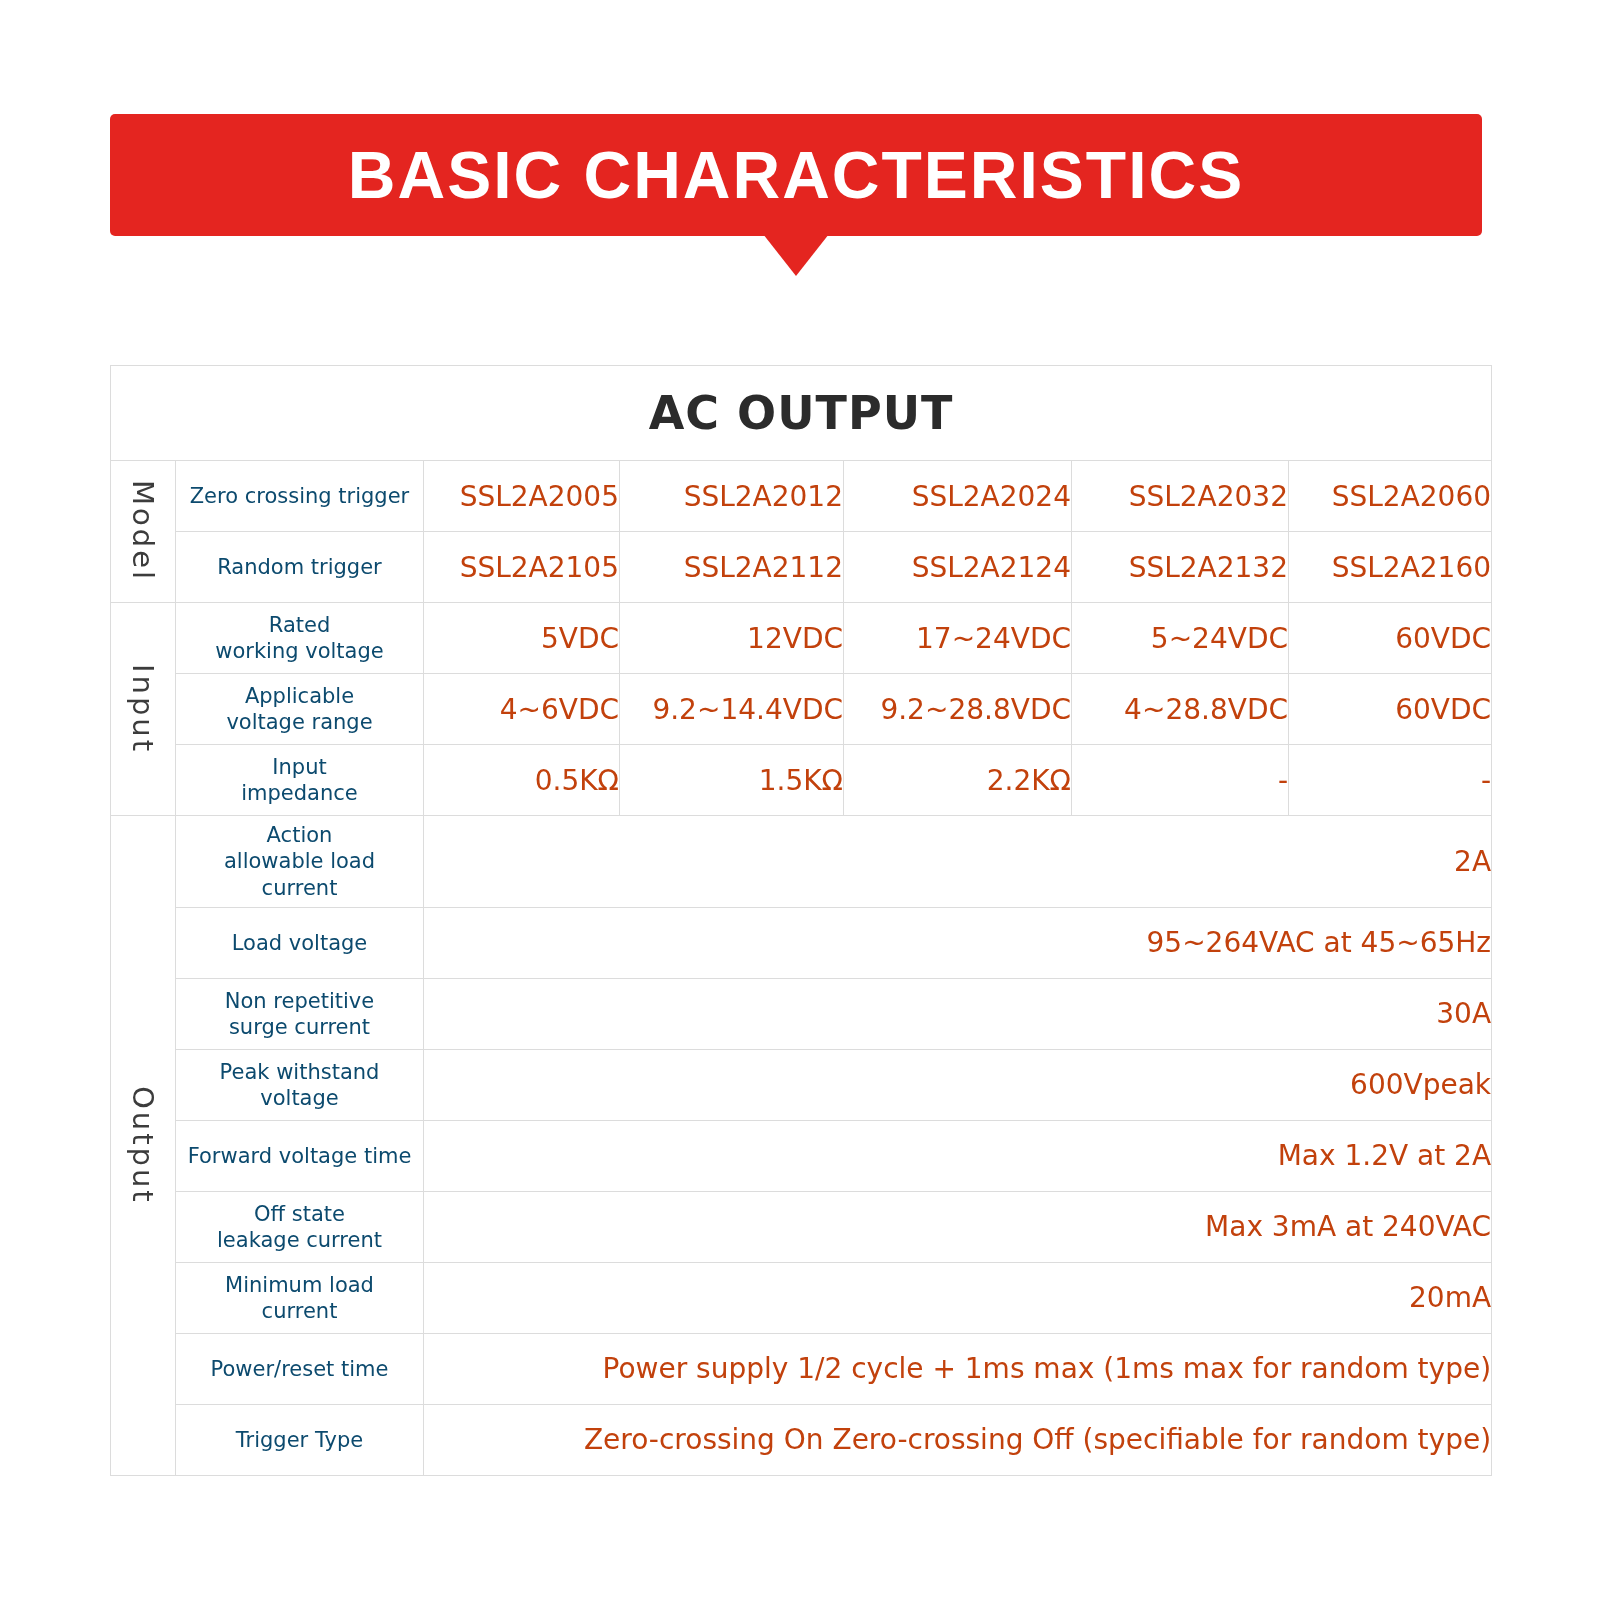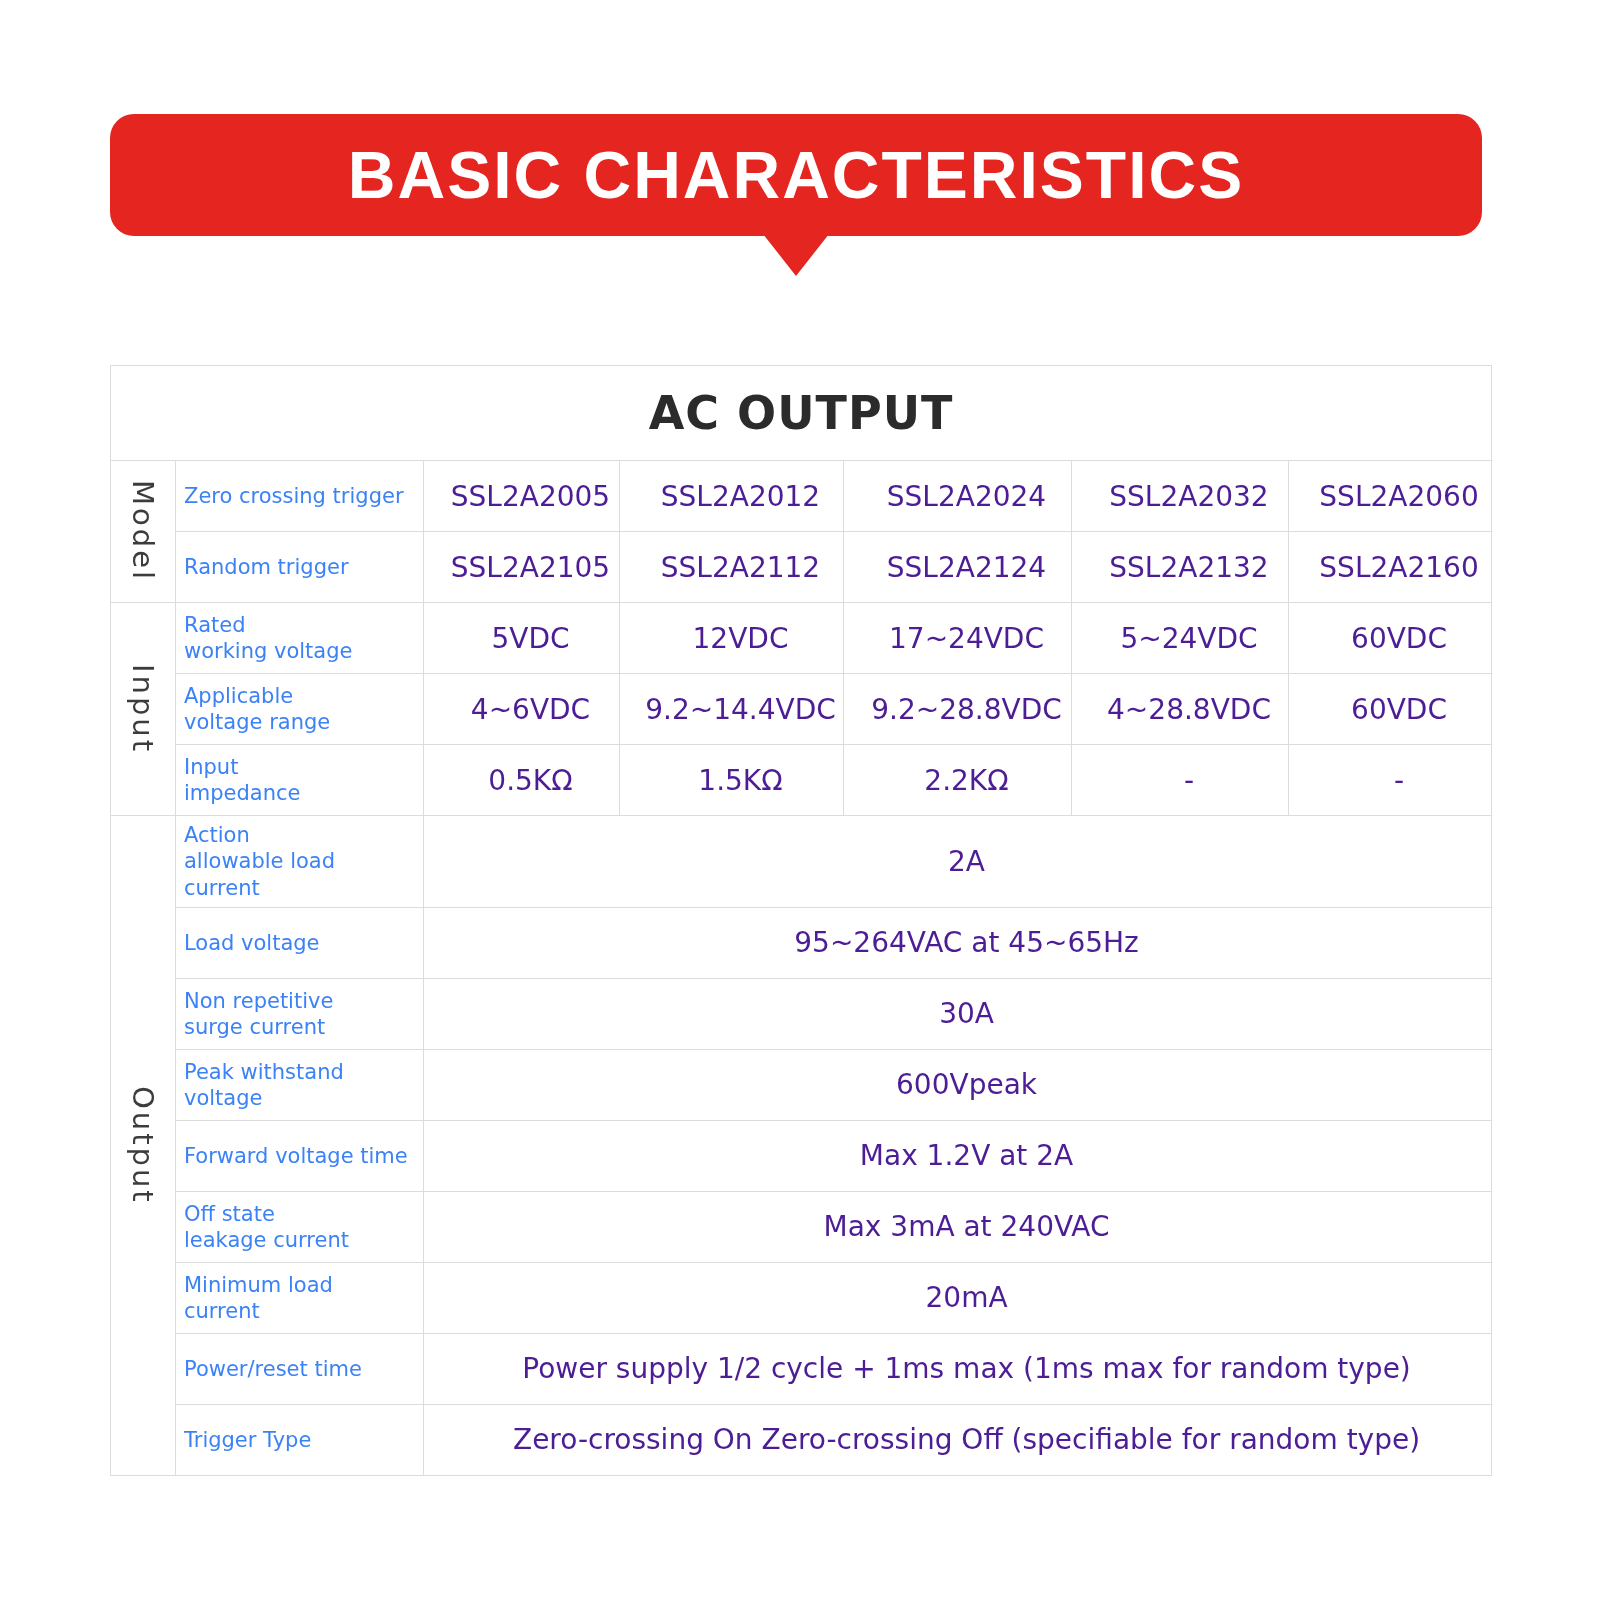--- a/index.html
+++ b/index.html
@@ -9,21 +9,21 @@
     font-family: "Liberation Sans", sans-serif;
     position: relative;
   }
 
   
   .banner {
     position: absolute;
     left: 110px; top: 114px;
     width: 1372px; height: 122px;
     background: #e42520;
-    border-radius: 24px;
+    border-radius: 5px;
     display: flex; align-items: center; justify-content: center;
   }
   .banner-title {
     color: #ffffff;
     font-size: 66px;
     font-weight: 700;
     letter-spacing: 2px;
     font-family: "Liberation Sans", sans-serif;
     white-space: nowrap;
   }
@@ -67,32 +67,32 @@
   td.group {
     writing-mode: vertical-rl;
     text-align: center;
     font-size: 29px;
     color: #3c3c3c;
     letter-spacing: 3px;
     font-family: "DejaVu Sans", sans-serif;
     background: #ffffff;
   }
   td.lbl {
-    text-align: left;
+    text-align: center;
     font-size: 21px;
     line-height: 1.25;
-    color: #3b82f6;
+    color: #0c4a6e;
     white-space: pre-line;
     font-family: "DejaVu Sans", sans-serif;
     padding: 6px 8px;
   }
   td.val {
     font-size: 28px;
-    color: #4c1d95;
-    text-align: center;
+    color: #c2410c;
+    text-align: right;
     padding-left: 18px;
     font-family: "DejaVu Sans", sans-serif;
     white-space: nowrap;
     overflow: hidden;
   }
   tr.row td { height: 71px; }
 </style>
 </head>
 <body>
 

